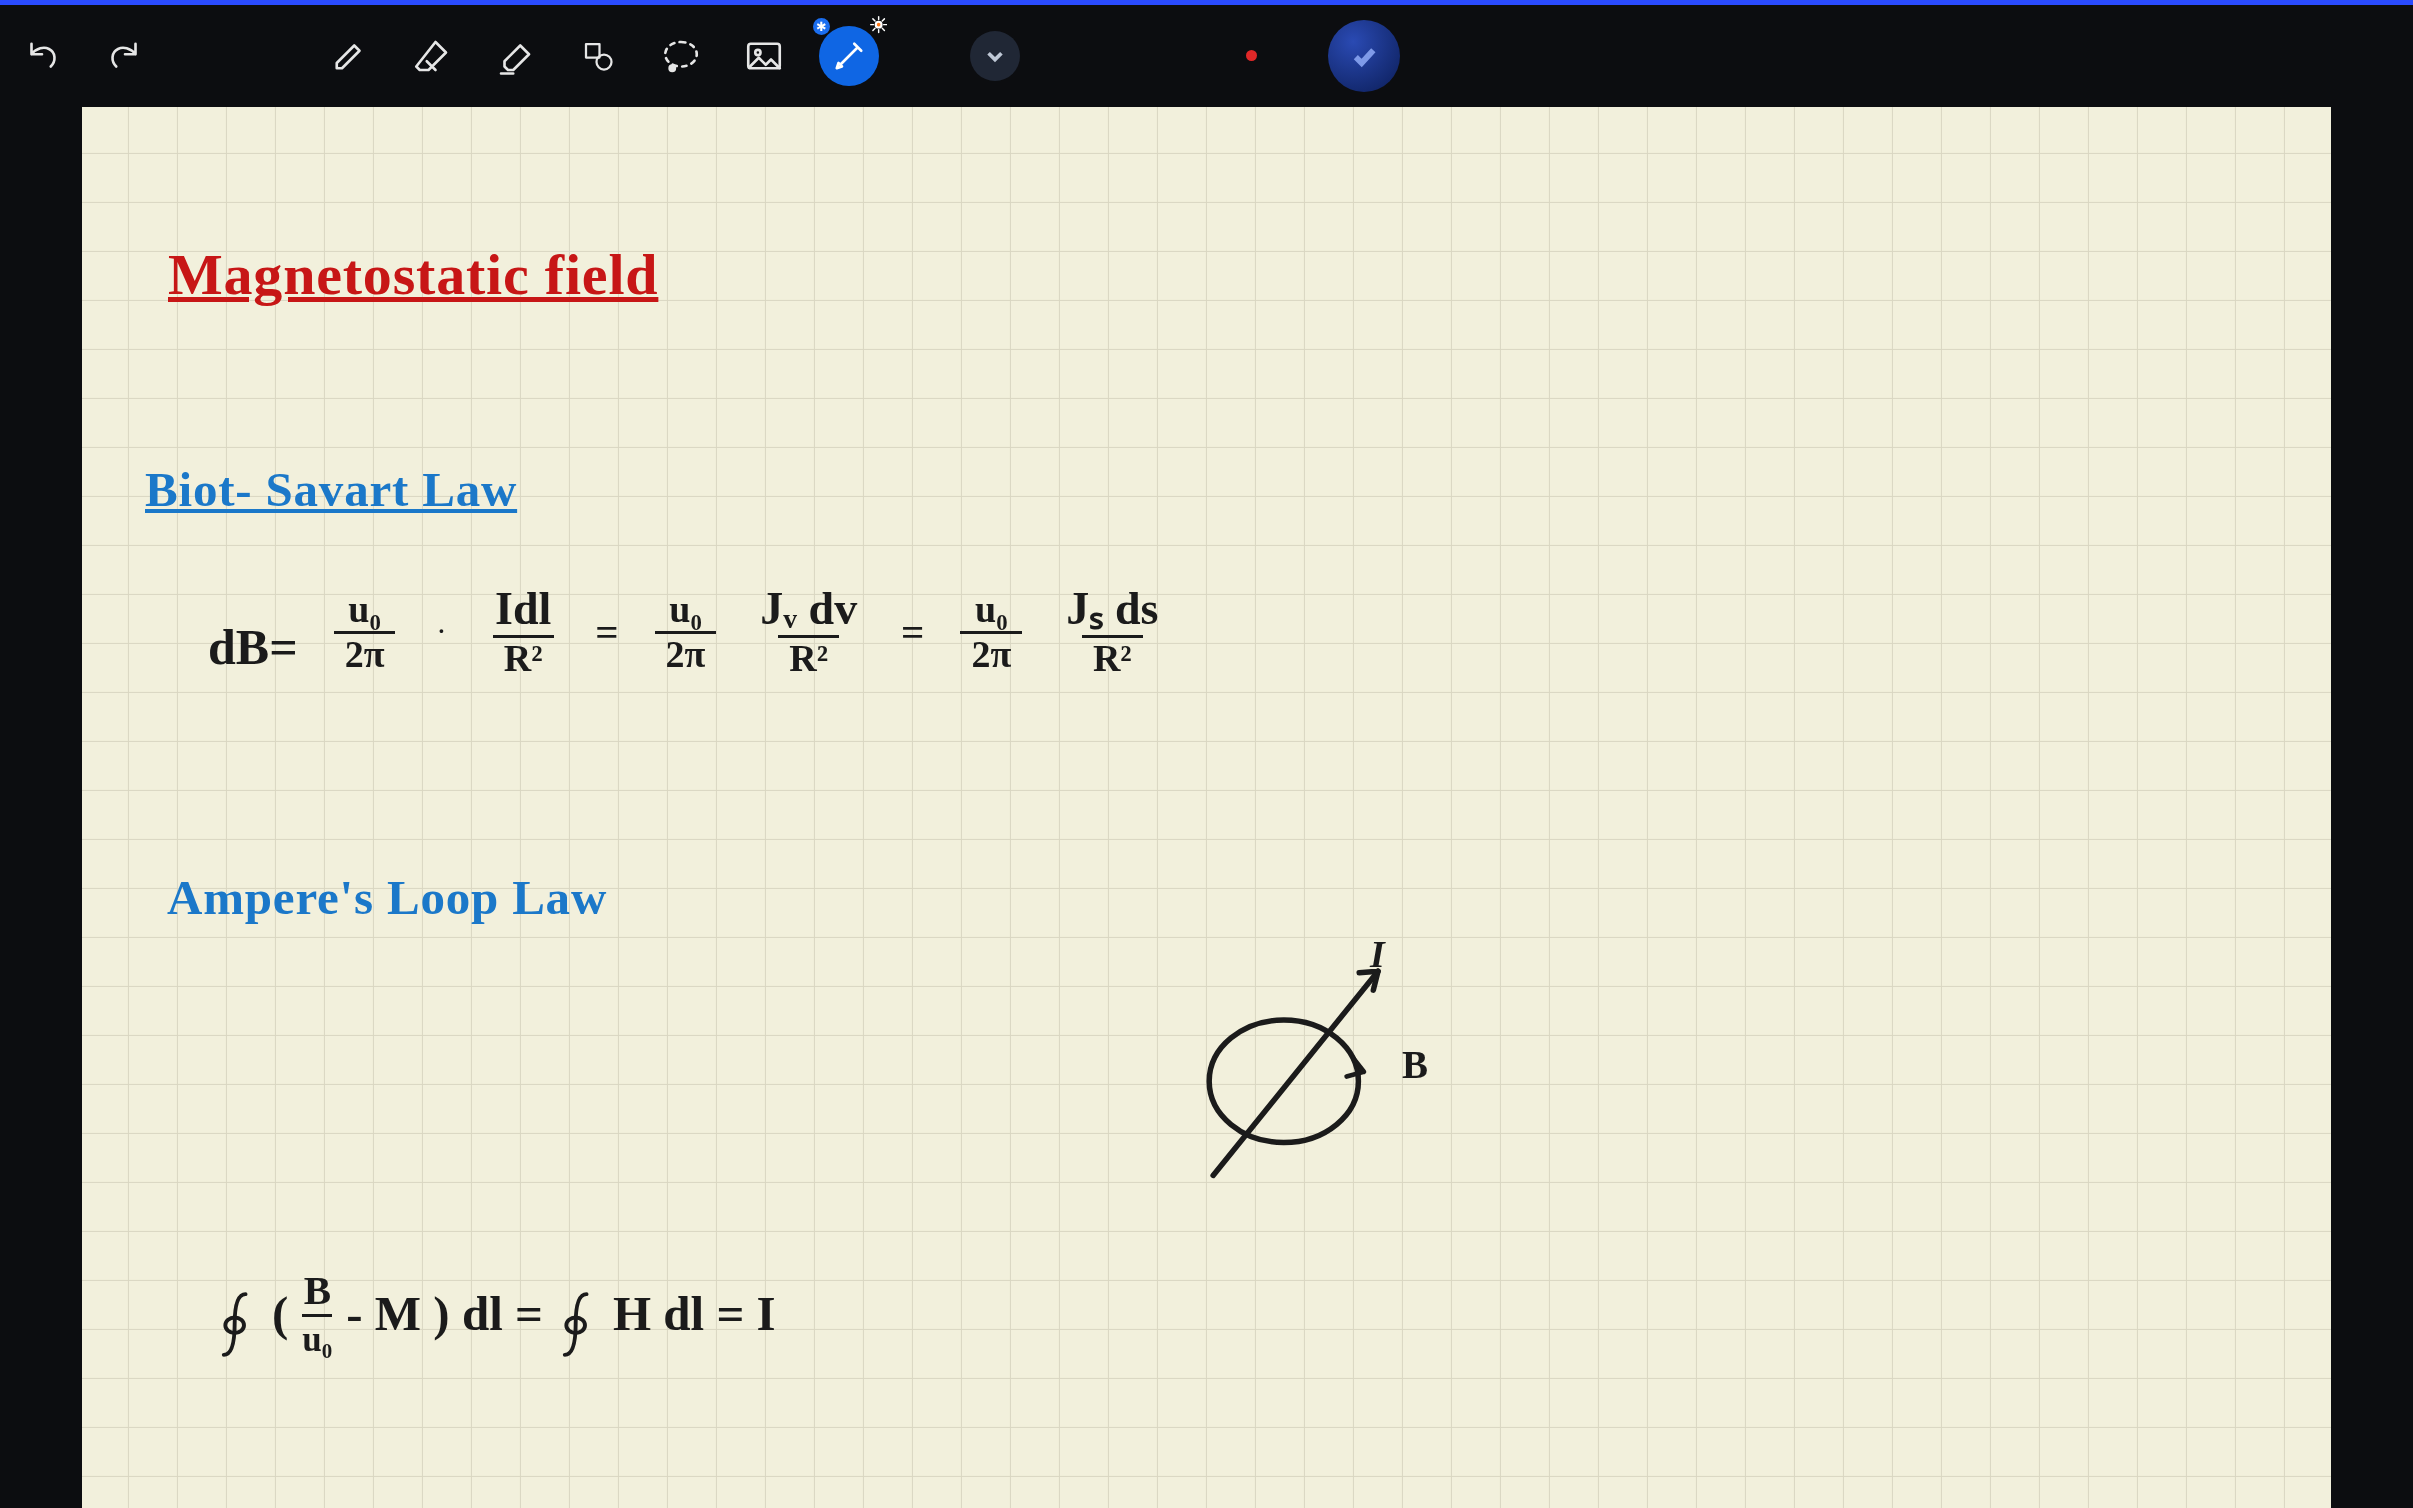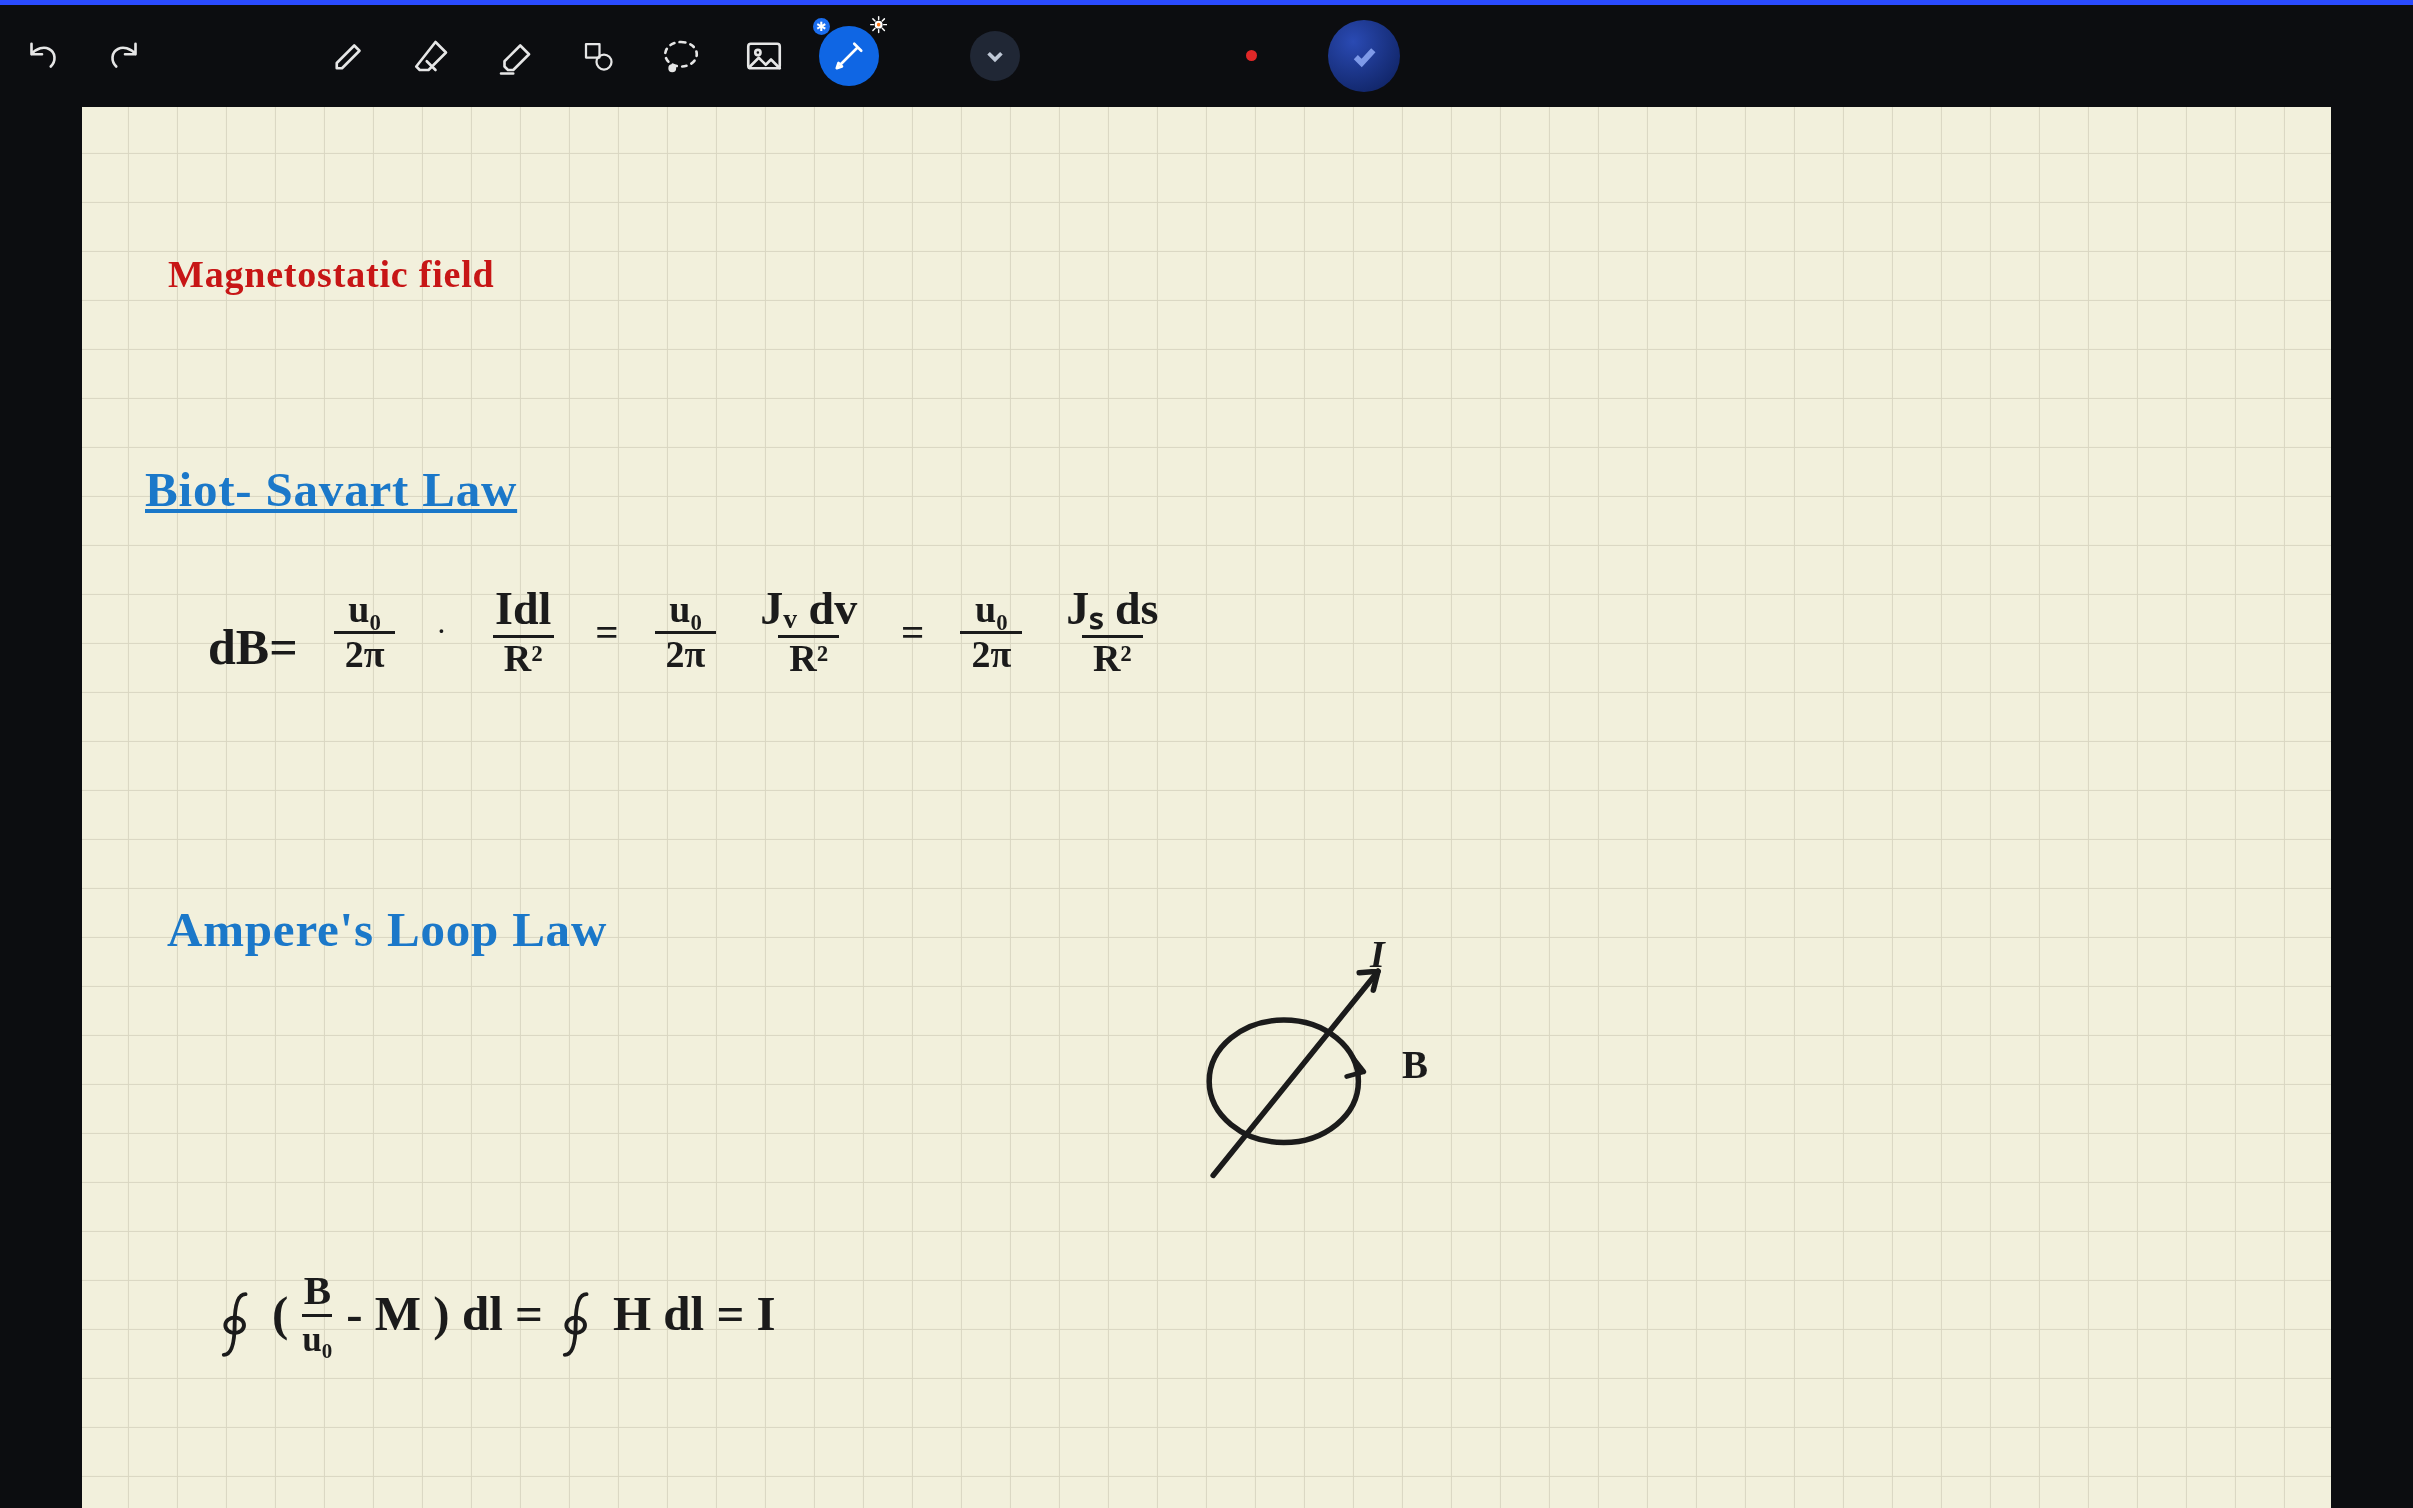--- a/index.html
+++ b/index.html
@@ -69,23 +69,23 @@
   .hw{
     position:absolute;
     font-family:"Segoe Script","Bradley Hand","Comic Sans MS",cursive;
     color:var(--ink);
     white-space:nowrap;
     letter-spacing:0.8px;
   }
   .hw.red{color:var(--red);}
   .hw.blue{color:var(--blue);}
 
-  .title{left:86px;top:145px;font-size:38px;font-weight:600;}
+  .title{left:86px;top:134px;font-size:58px;font-weight:600;text-decoration:underline;}
   .h1a  {left:63px; top:354px;font-size:49px;font-weight:600;text-decoration:underline;}
-  .h1b  {left:85px;top:794px;font-size:49px;font-weight:600;}
+  .h1b  {left:85px;top:762px;font-size:49px;font-weight:600;}
 
   .eqwrap{position:absolute;left:126px;top:479px;display:flex;align-items:center;gap:36px;font-family:"Segoe Script","Comic Sans MS",cursive;color:var(--ink);}
   .eqwrap .lead{font-size:50px;font-weight:700;margin-top:31px;}
   .frac{display:inline-flex;flex-direction:column;align-items:center;font-size:38px;line-height:1;}
   .frac .num{padding:0 7.9px 3.1px;font-weight:600;}
   .frac .den{border-top:3.1px solid var(--ink);padding:1px 11px 0;font-weight:700;}
   .frac.big .num{font-size:46px;}
   .frac.big .den{font-size:38px;}
   .mul{font-size:31px;padding:0 4.7px;}
   .eq{font-size:41px;font-weight:700;}

